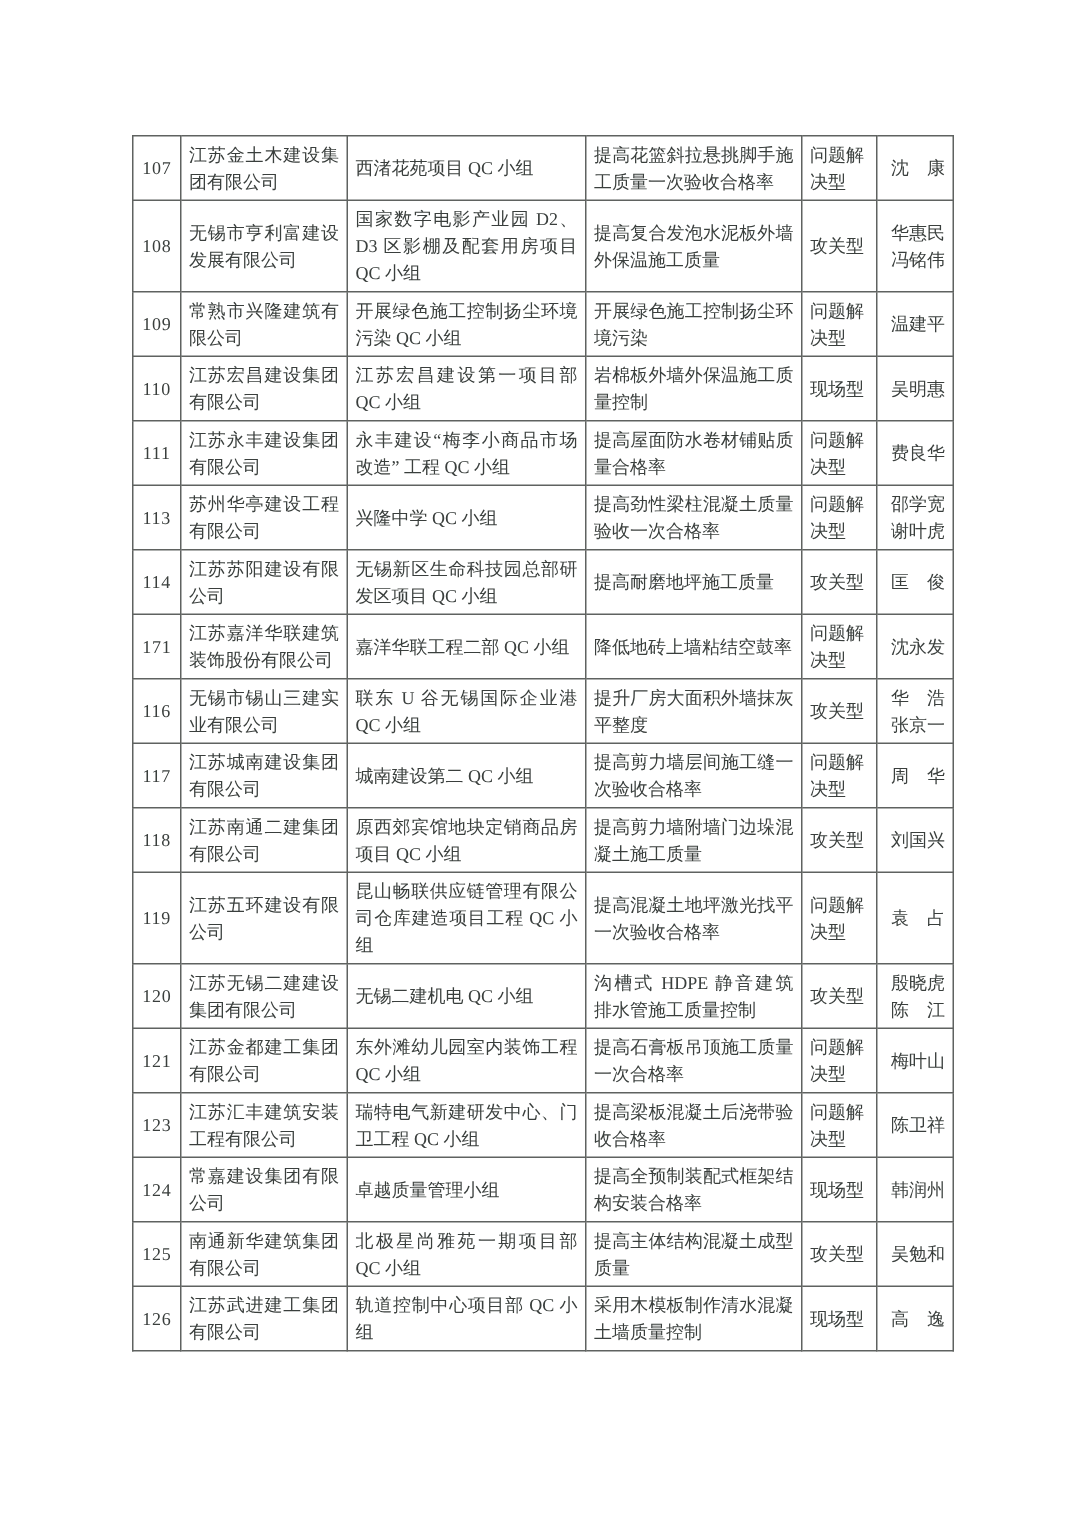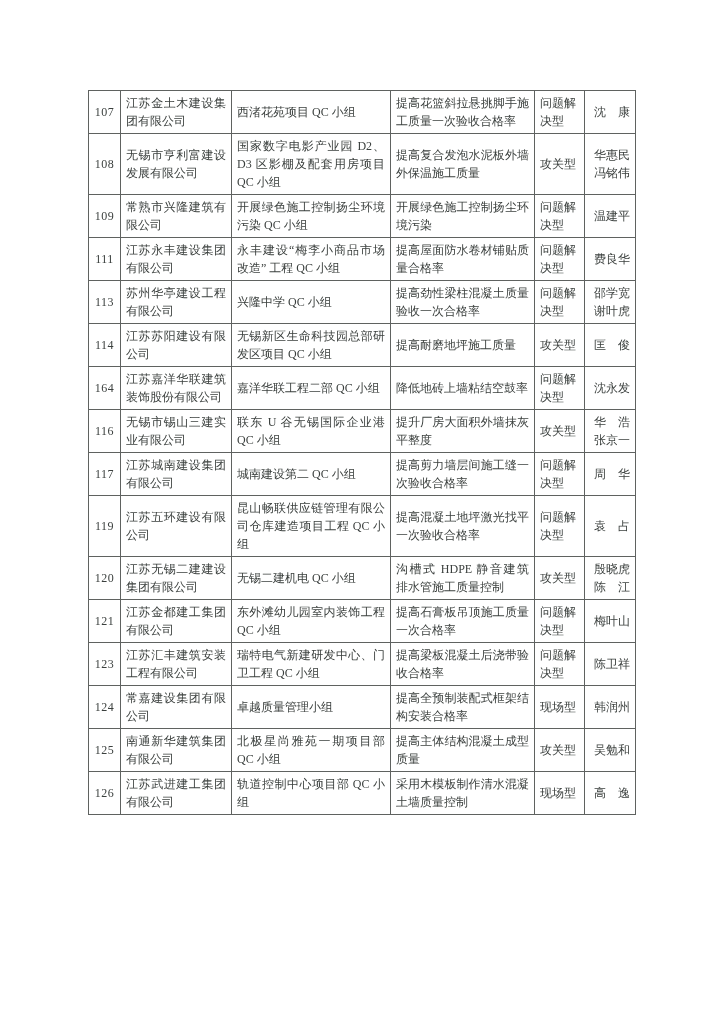--- a/index.html
+++ b/index.html
@@ -102,20 +102,28 @@
 
   <tr>
     <td class="c-num">109</td>
     <td class="c-company">常熟市兴隆建筑有限公司</td>
     <td class="c-group">开展绿色施工控制扬尘环境污染 QC 小组</td>
     <td class="c-topic">开展绿色施工控制扬尘环境污染</td>
     <td class="c-type">问题解决型</td>
     <td class="c-names">温建平</td>
   </tr>
 
+  <tr>
+    <td class="c-num">110</td>
+    <td class="c-company">江苏宏昌建设集团有限公司</td>
+    <td class="c-group">江苏宏昌建设第一项目部 QC 小组</td>
+    <td class="c-topic">岩棉板外墙外保温施工质量控制</td>
+    <td class="c-type">现场型</td>
+    <td class="c-names">吴明惠</td>
+  </tr>
 
   <tr>
     <td class="c-num">111</td>
     <td class="c-company">江苏永丰建设集团有限公司</td>
     <td class="c-group">永丰建设“梅李小商品市场改造” 工程 QC 小组</td>
     <td class="c-topic">提高屋面防水卷材铺贴质量合格率</td>
     <td class="c-type">问题解决型</td>
     <td class="c-names">费良华</td>
   </tr>
 
@@ -133,21 +141,21 @@
   <tr>
     <td class="c-num">114</td>
     <td class="c-company">江苏苏阳建设有限公司</td>
     <td class="c-group">无锡新区生命科技园总部研发区项目 QC 小组</td>
     <td class="c-topic">提高耐磨地坪施工质量</td>
     <td class="c-type">攻关型</td>
     <td class="c-names">匡　俊</td>
   </tr>
 
   <tr>
-    <td class="c-num">164</td>
+    <td class="c-num">171</td>
     <td class="c-company">江苏嘉洋华联建筑装饰股份有限公司</td>
     <td class="c-group">嘉洋华联工程二部 QC 小组</td>
     <td class="c-topic">降低地砖上墙粘结空鼓率</td>
     <td class="c-type">问题解决型</td>
     <td class="c-names">沈永发</td>
   </tr>
 
   <tr>
     <td class="c-num">116</td>
     <td class="c-company">无锡市锡山三建实业有限公司</td>
@@ -160,20 +168,28 @@
 
   <tr>
     <td class="c-num">117</td>
     <td class="c-company">江苏城南建设集团有限公司</td>
     <td class="c-group">城南建设第二 QC 小组</td>
     <td class="c-topic">提高剪力墙层间施工缝一次验收合格率</td>
     <td class="c-type">问题解决型</td>
     <td class="c-names">周　华</td>
   </tr>
 
+  <tr>
+    <td class="c-num">118</td>
+    <td class="c-company">江苏南通二建集团有限公司</td>
+    <td class="c-group">原西郊宾馆地块定销商品房项目 QC 小组</td>
+    <td class="c-topic">提高剪力墙附墙门边垛混凝土施工质量</td>
+    <td class="c-type">攻关型</td>
+    <td class="c-names">刘国兴</td>
+  </tr>
 
   <tr>
     <td class="c-num">119</td>
     <td class="c-company">江苏五环建设有限公司</td>
     <td class="c-group">昆山畅联供应链管理有限公司仓库建造项目工程 QC 小组</td>
     <td class="c-topic">提高混凝土地坪激光找平一次验收合格率</td>
     <td class="c-type">问题解决型</td>
     <td class="c-names">袁　占</td>
   </tr>
 

